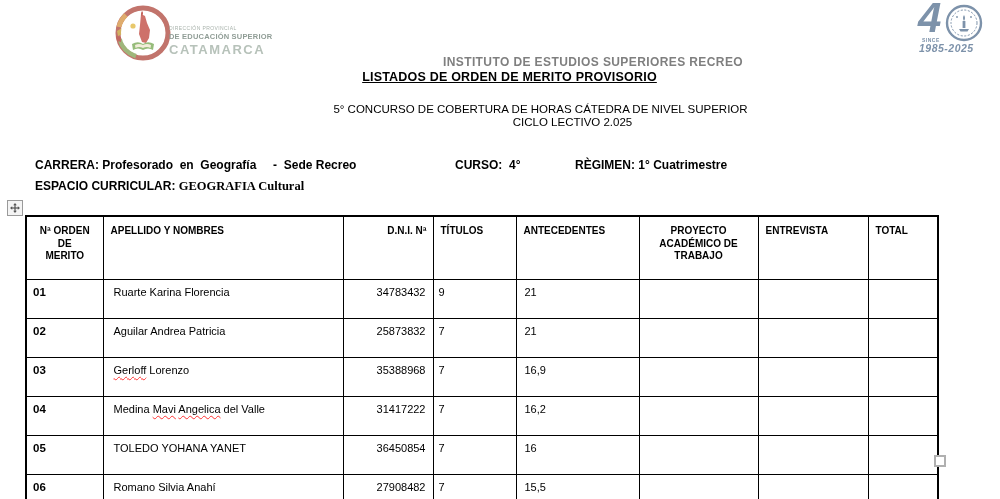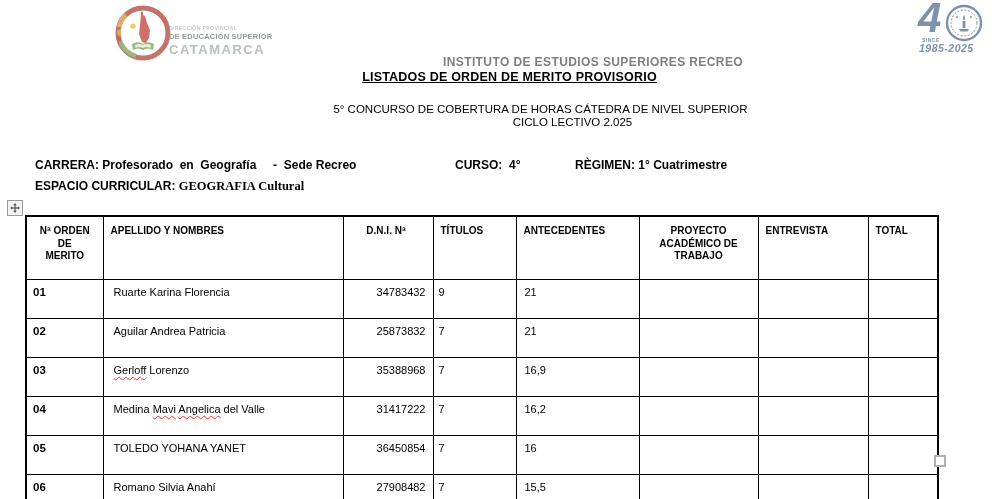--- a/index.html
+++ b/index.html
@@ -41,21 +41,21 @@
   .resizehandle{left:934px;top:455px;width:8px;height:8px;border:2px solid #b0b0b0;background:#fff;}
 
   
   .merit-table{position:absolute;left:25px;top:215px;width:912px;border-collapse:collapse;
                table-layout:fixed;border:2px solid #000;}
   .merit-table th,.merit-table td{border:1px solid #000;overflow:hidden;}
   .merit-table th{height:54px;vertical-align:top;font-size:10px;font-weight:bold;
                   padding:8px 2px 0 2px;white-space:pre-line;line-height:1.25;}
   .merit-table td{height:31px;vertical-align:top;font-size:11px;padding-top:6px;}
   th.al{text-align:left;padding-left:7px;}
-  th.ar{padding-right:6px;}
+  th.ar{text-align:right;padding-right:6px;}
   th.ac{text-align:center;}
   td.cell-orden{font-weight:bold;padding-left:6px;font-size:11.5px;margin-top:10px;}
   td.cell-nombre{padding-left:10px;}
   td.cell-dni{text-align:right;padding-right:7px;}
   td.cell-titulos{padding-left:5px;}
   td.cell-antecedentes{padding-left:8px;}
   span.sp{text-decoration:underline;text-decoration-style:wavy;text-decoration-color:#f33;
           text-decoration-thickness:1px;text-underline-offset:2px;}
 
   

